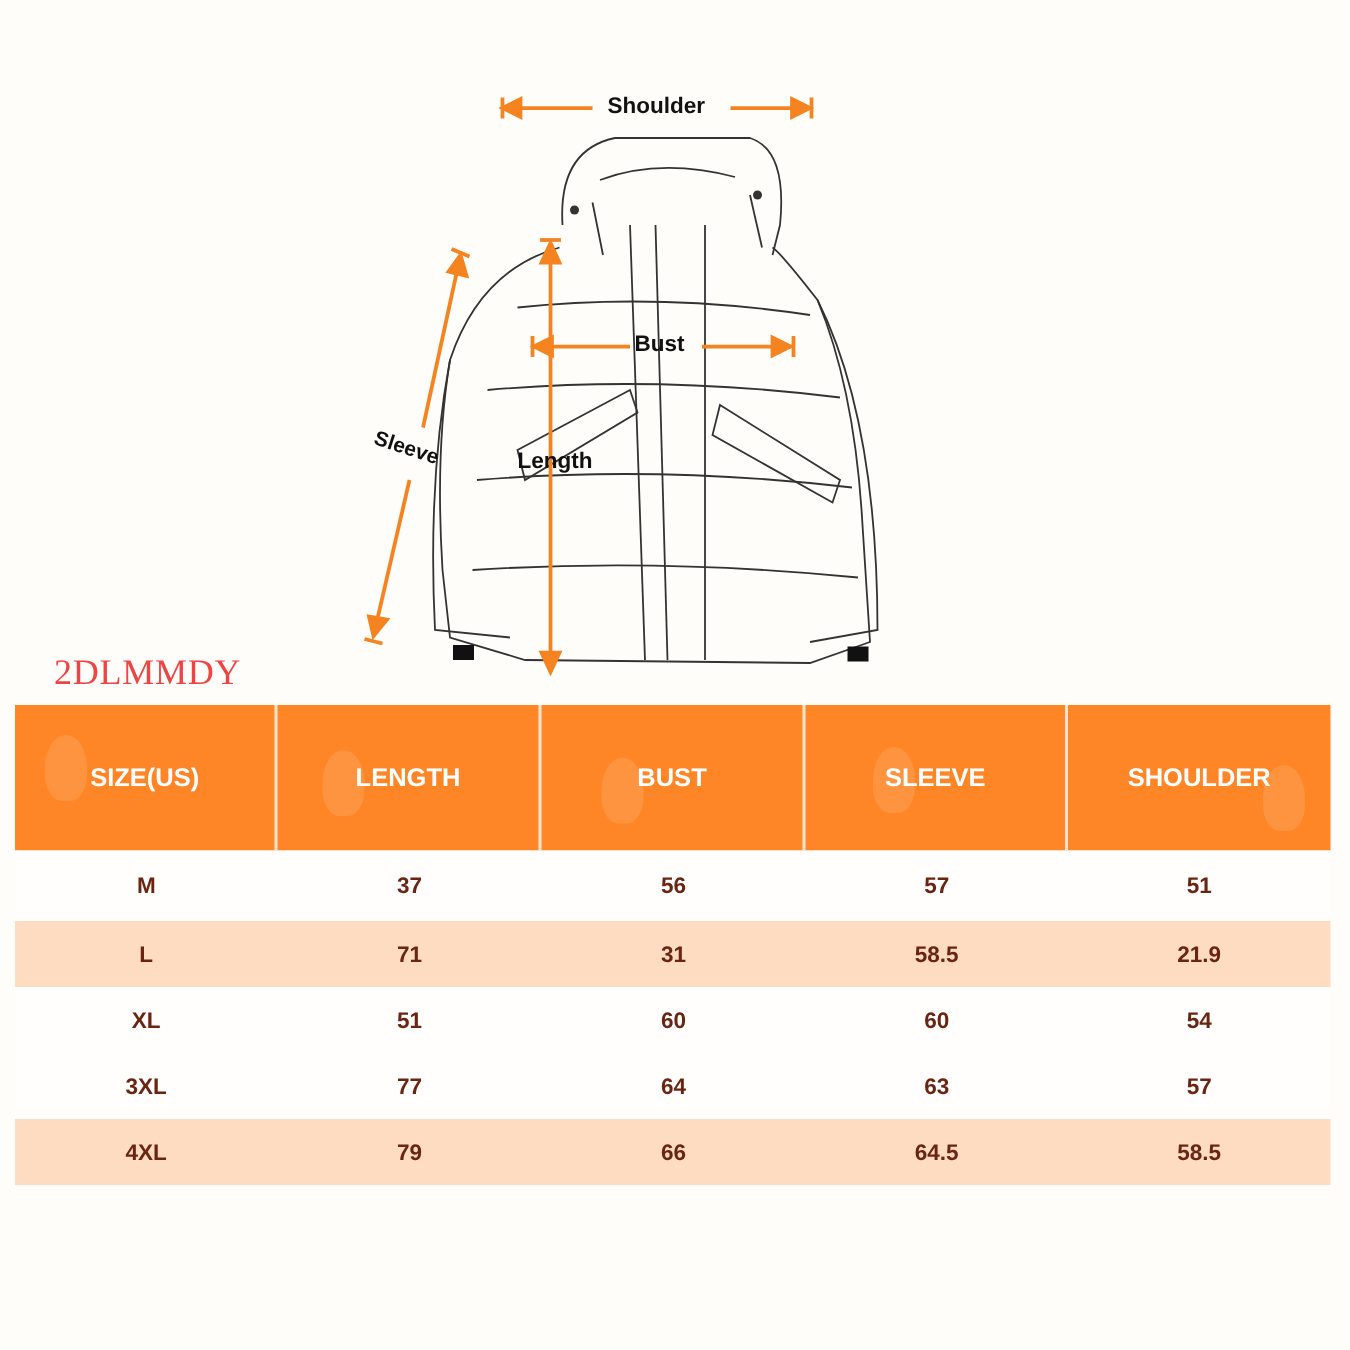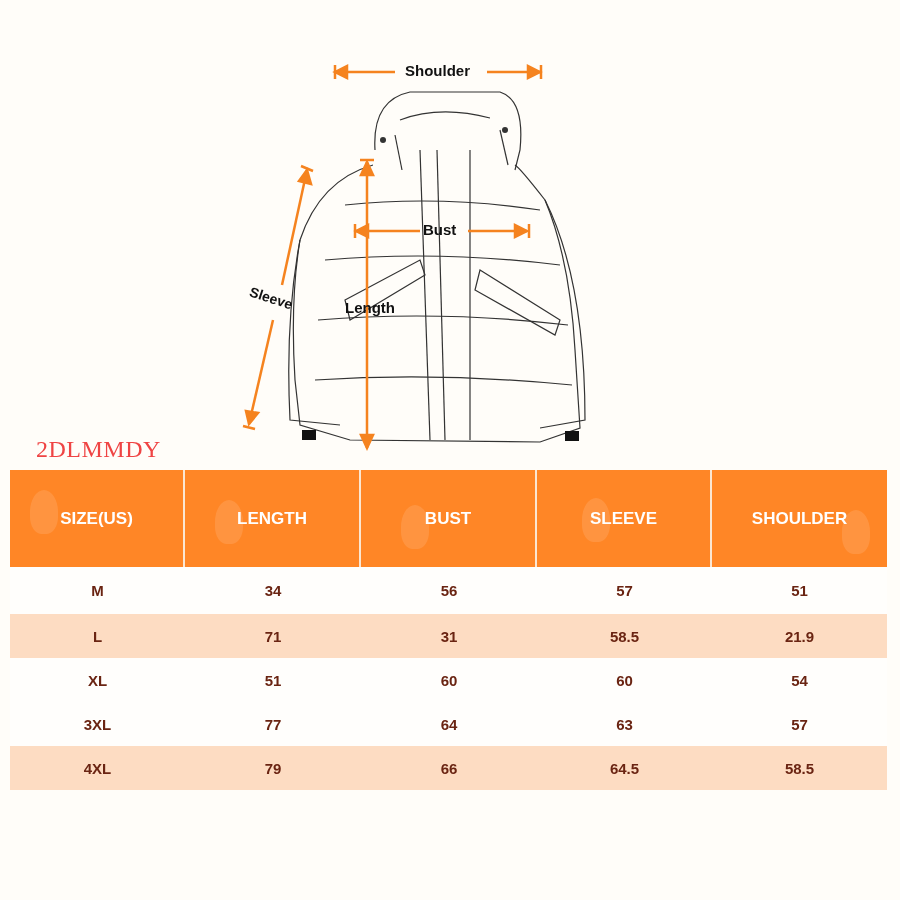--- a/index.html
+++ b/index.html
@@ -145,21 +145,21 @@
         <span>SLEEVE</span>
       </div>
     <div class="th c4">
         <span class="wm" style="left:130px;top:40px;"></span>
         <span>SHOULDER</span>
       </div>
   </div>
 
   <div class="row plain" style="height:47px;">
     <div class="td c0">M</div>
-    <div class="td c1">34</div>
+    <div class="td c1">37</div>
     <div class="td c2">56</div>
     <div class="td c3">57</div>
     <div class="td c4">51</div>
   </div>
   <div class="row alt">
     <div class="td c0">L</div>
     <div class="td c1">71</div>
     <div class="td c2">31</div>
     <div class="td c3">58.5</div>
     <div class="td c4">21.9</div>

